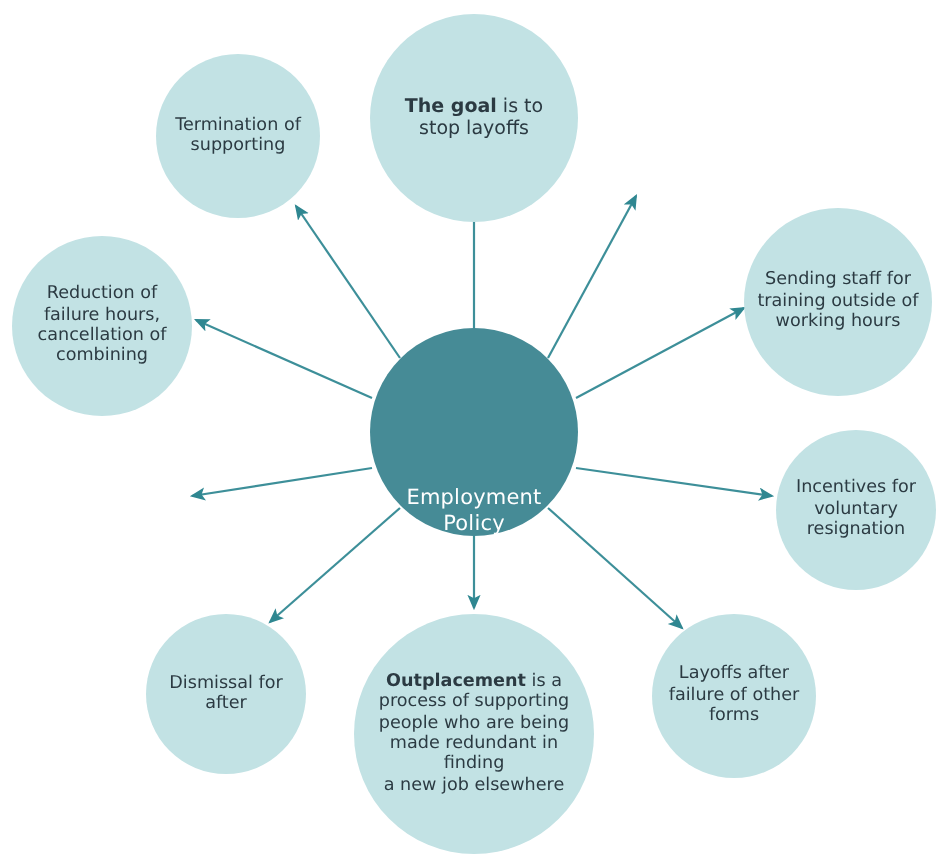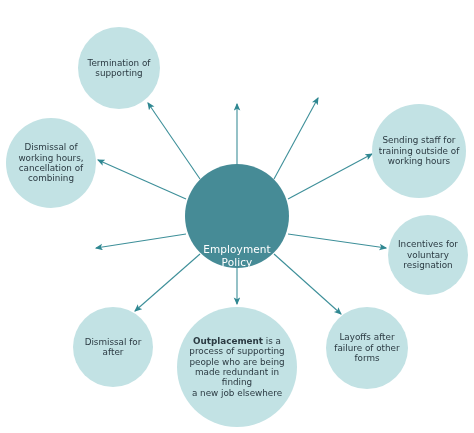--- a/index.html
+++ b/index.html
@@ -78,39 +78,43 @@
         <line x1="186" y1="234" x2="96" y2="248" marker-end="url(#arrowhead)"></line>
         <line x1="186" y1="199" x2="98" y2="160" marker-end="url(#arrowhead)"></line>
         <line x1="200" y1="179" x2="148" y2="103" marker-end="url(#arrowhead)"></line>
       </g>
   </svg>
 
   <div class="node center-node" style="left: 185px; top: 164px; width: 104px; height: 104px; align-items: flex-end;">
     <span class="txt">Employment Policy</span>
   </div>
 
+  <div class="node satellite" style="left: 185px; top: 7px; width: 104px; height: 104px; font-size: 9.5px;">
+    <span class="txt"><b>The goal</b> is to
+stop layoffs</span>
+  </div>
   <div class="node satellite" style="left: 372px; top: 104px; width: 94px; height: 94px; font-size: 8.8px;">
     <span class="txt">Sending staff for training outside of working hours</span>
   </div>
   <div class="node satellite" style="left: 388px; top: 215px; width: 80px; height: 80px; font-size: 8.8px;">
     <span class="txt">Incentives for voluntary resignation</span>
   </div>
   <div class="node satellite" style="left: 326px; top: 307px; width: 82px; height: 82px; font-size: 8.8px;">
     <span class="txt">Layoffs after failure of other forms</span>
   </div>
   <div class="node satellite" style="left: 177px; top: 307px; width: 120px; height: 120px; font-size: 8.8px;">
     <span class="txt"><b>Outplacement</b> is a
 process of supporting
 people who are being
 made redundant in finding
 a new job elsewhere</span>
   </div>
   <div class="node satellite" style="left: 73px; top: 307px; width: 80px; height: 80px; font-size: 8.8px;">
     <span class="txt">Dismissal for after</span>
   </div>
   <div class="node satellite" style="left: 6px; top: 118px; width: 90px; height: 90px; font-size: 8.8px;">
-    <span class="txt">Dismissal of working hours, cancellation of combining</span>
+    <span class="txt">Reduction of failure hours, cancellation of combining</span>
   </div>
   <div class="node satellite" style="left: 78px; top: 27px; width: 82px; height: 82px; font-size: 8.8px;">
     <span class="txt">Termination of supporting</span>
   </div>
 
 </div>
 
 </body></html>

